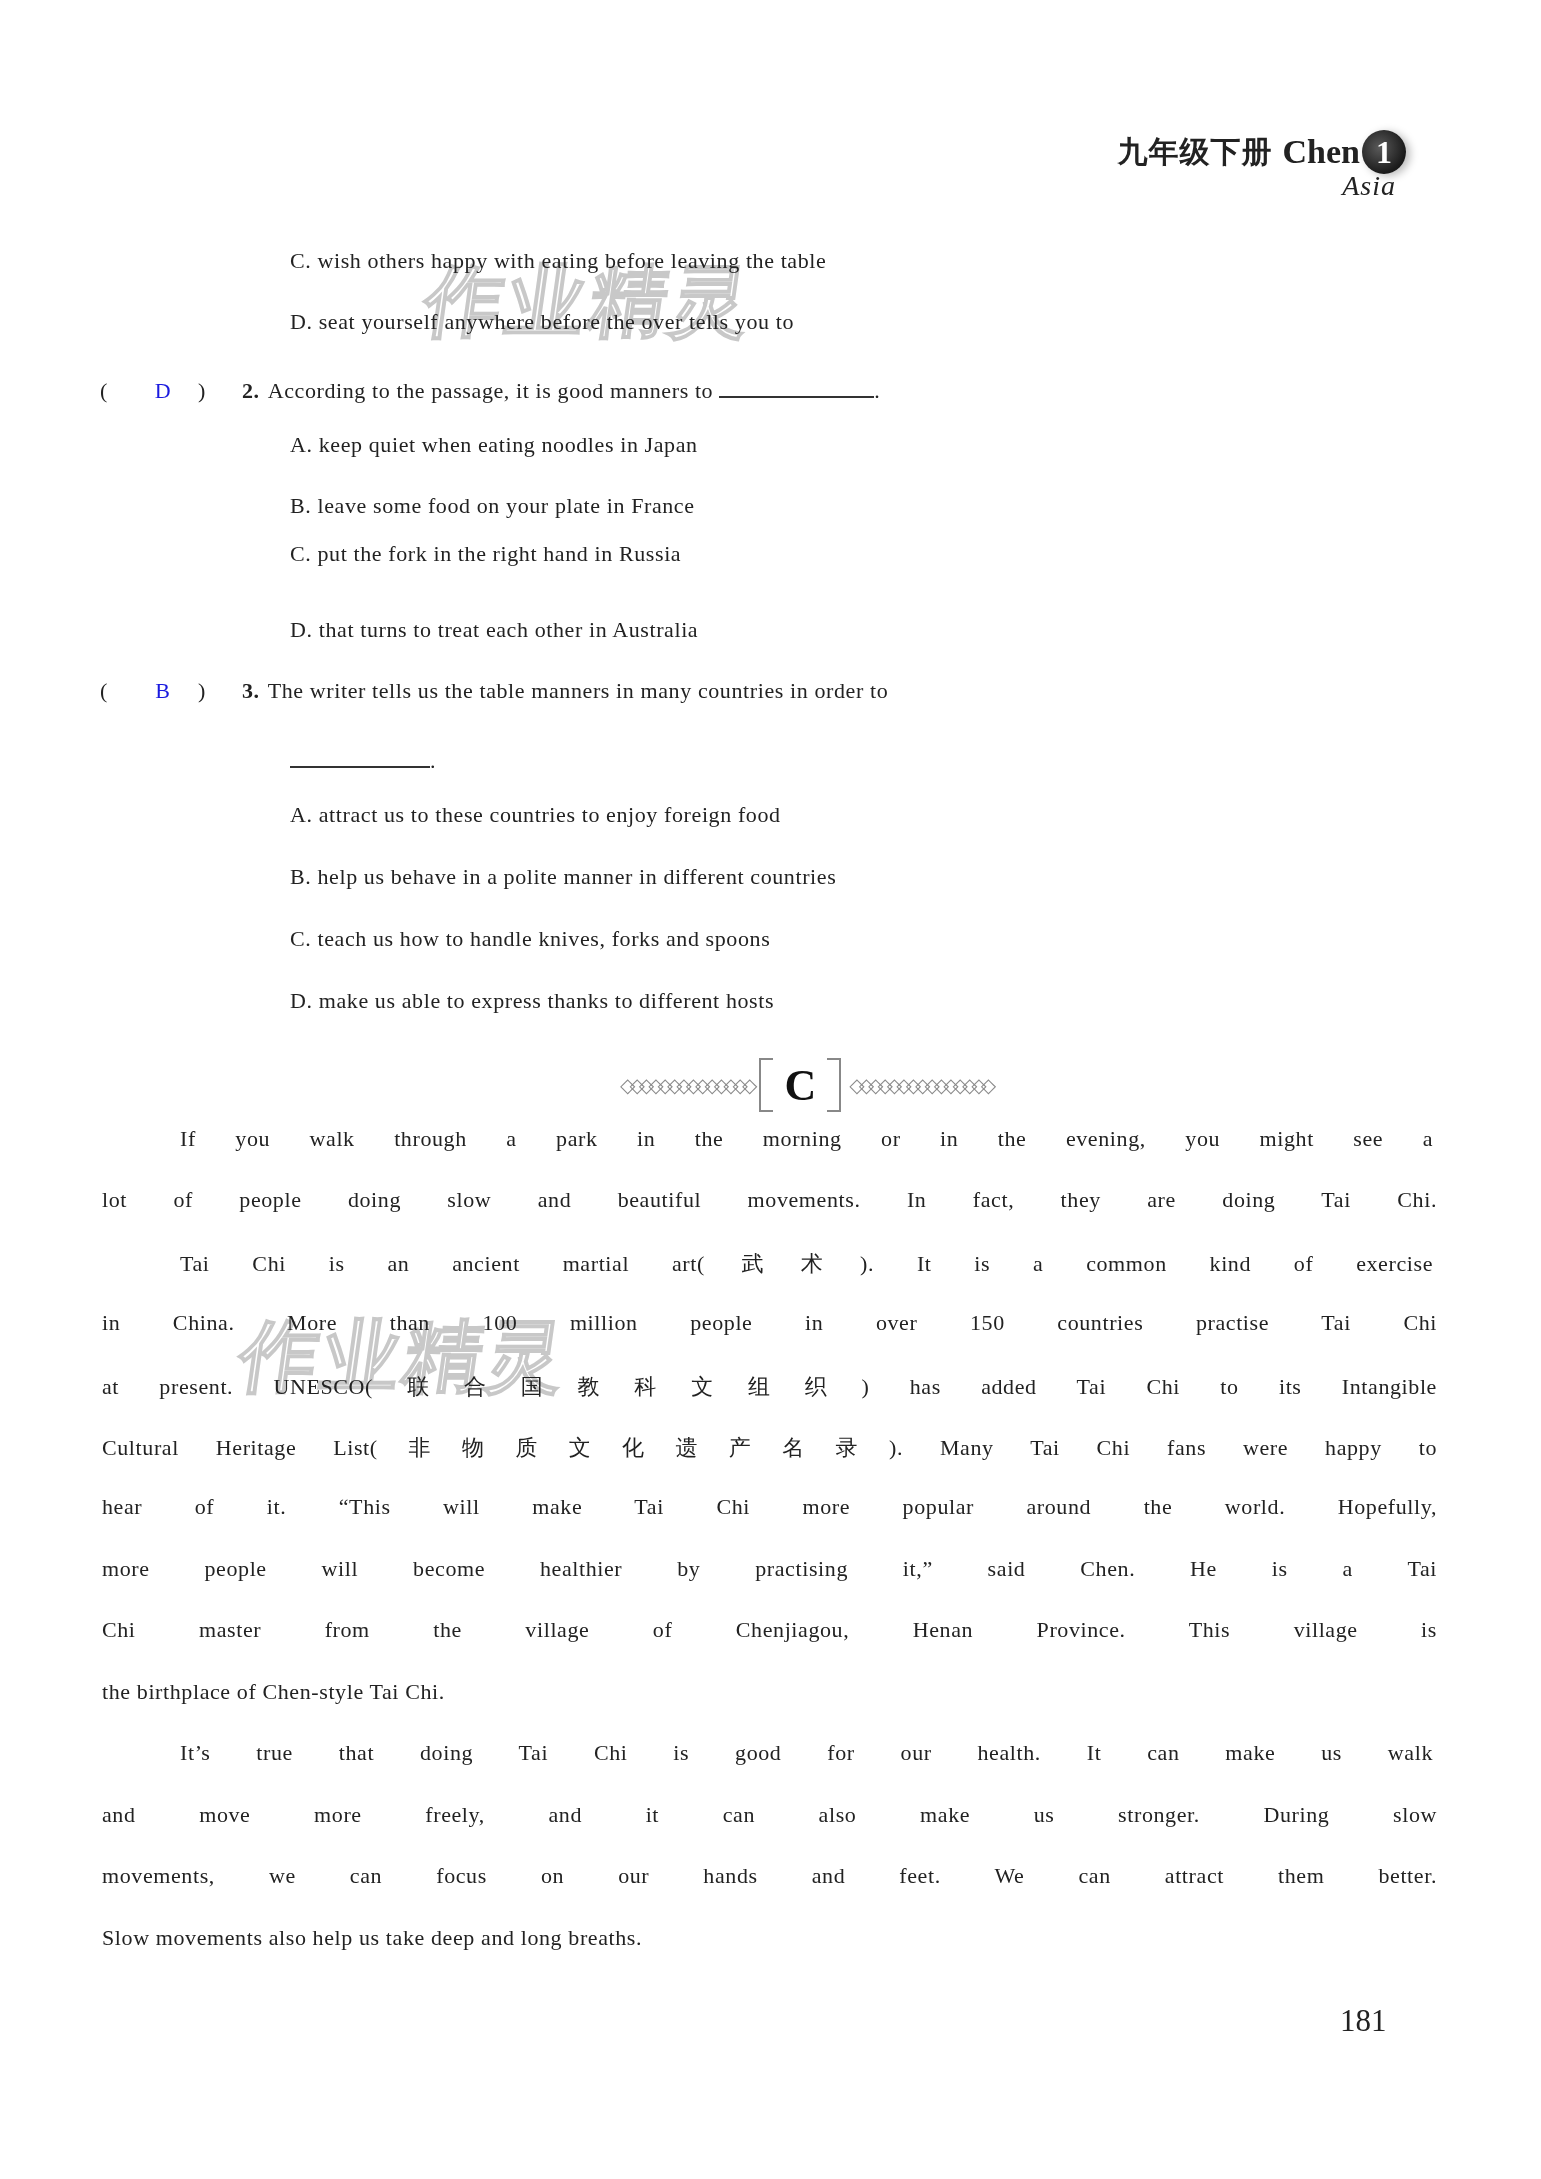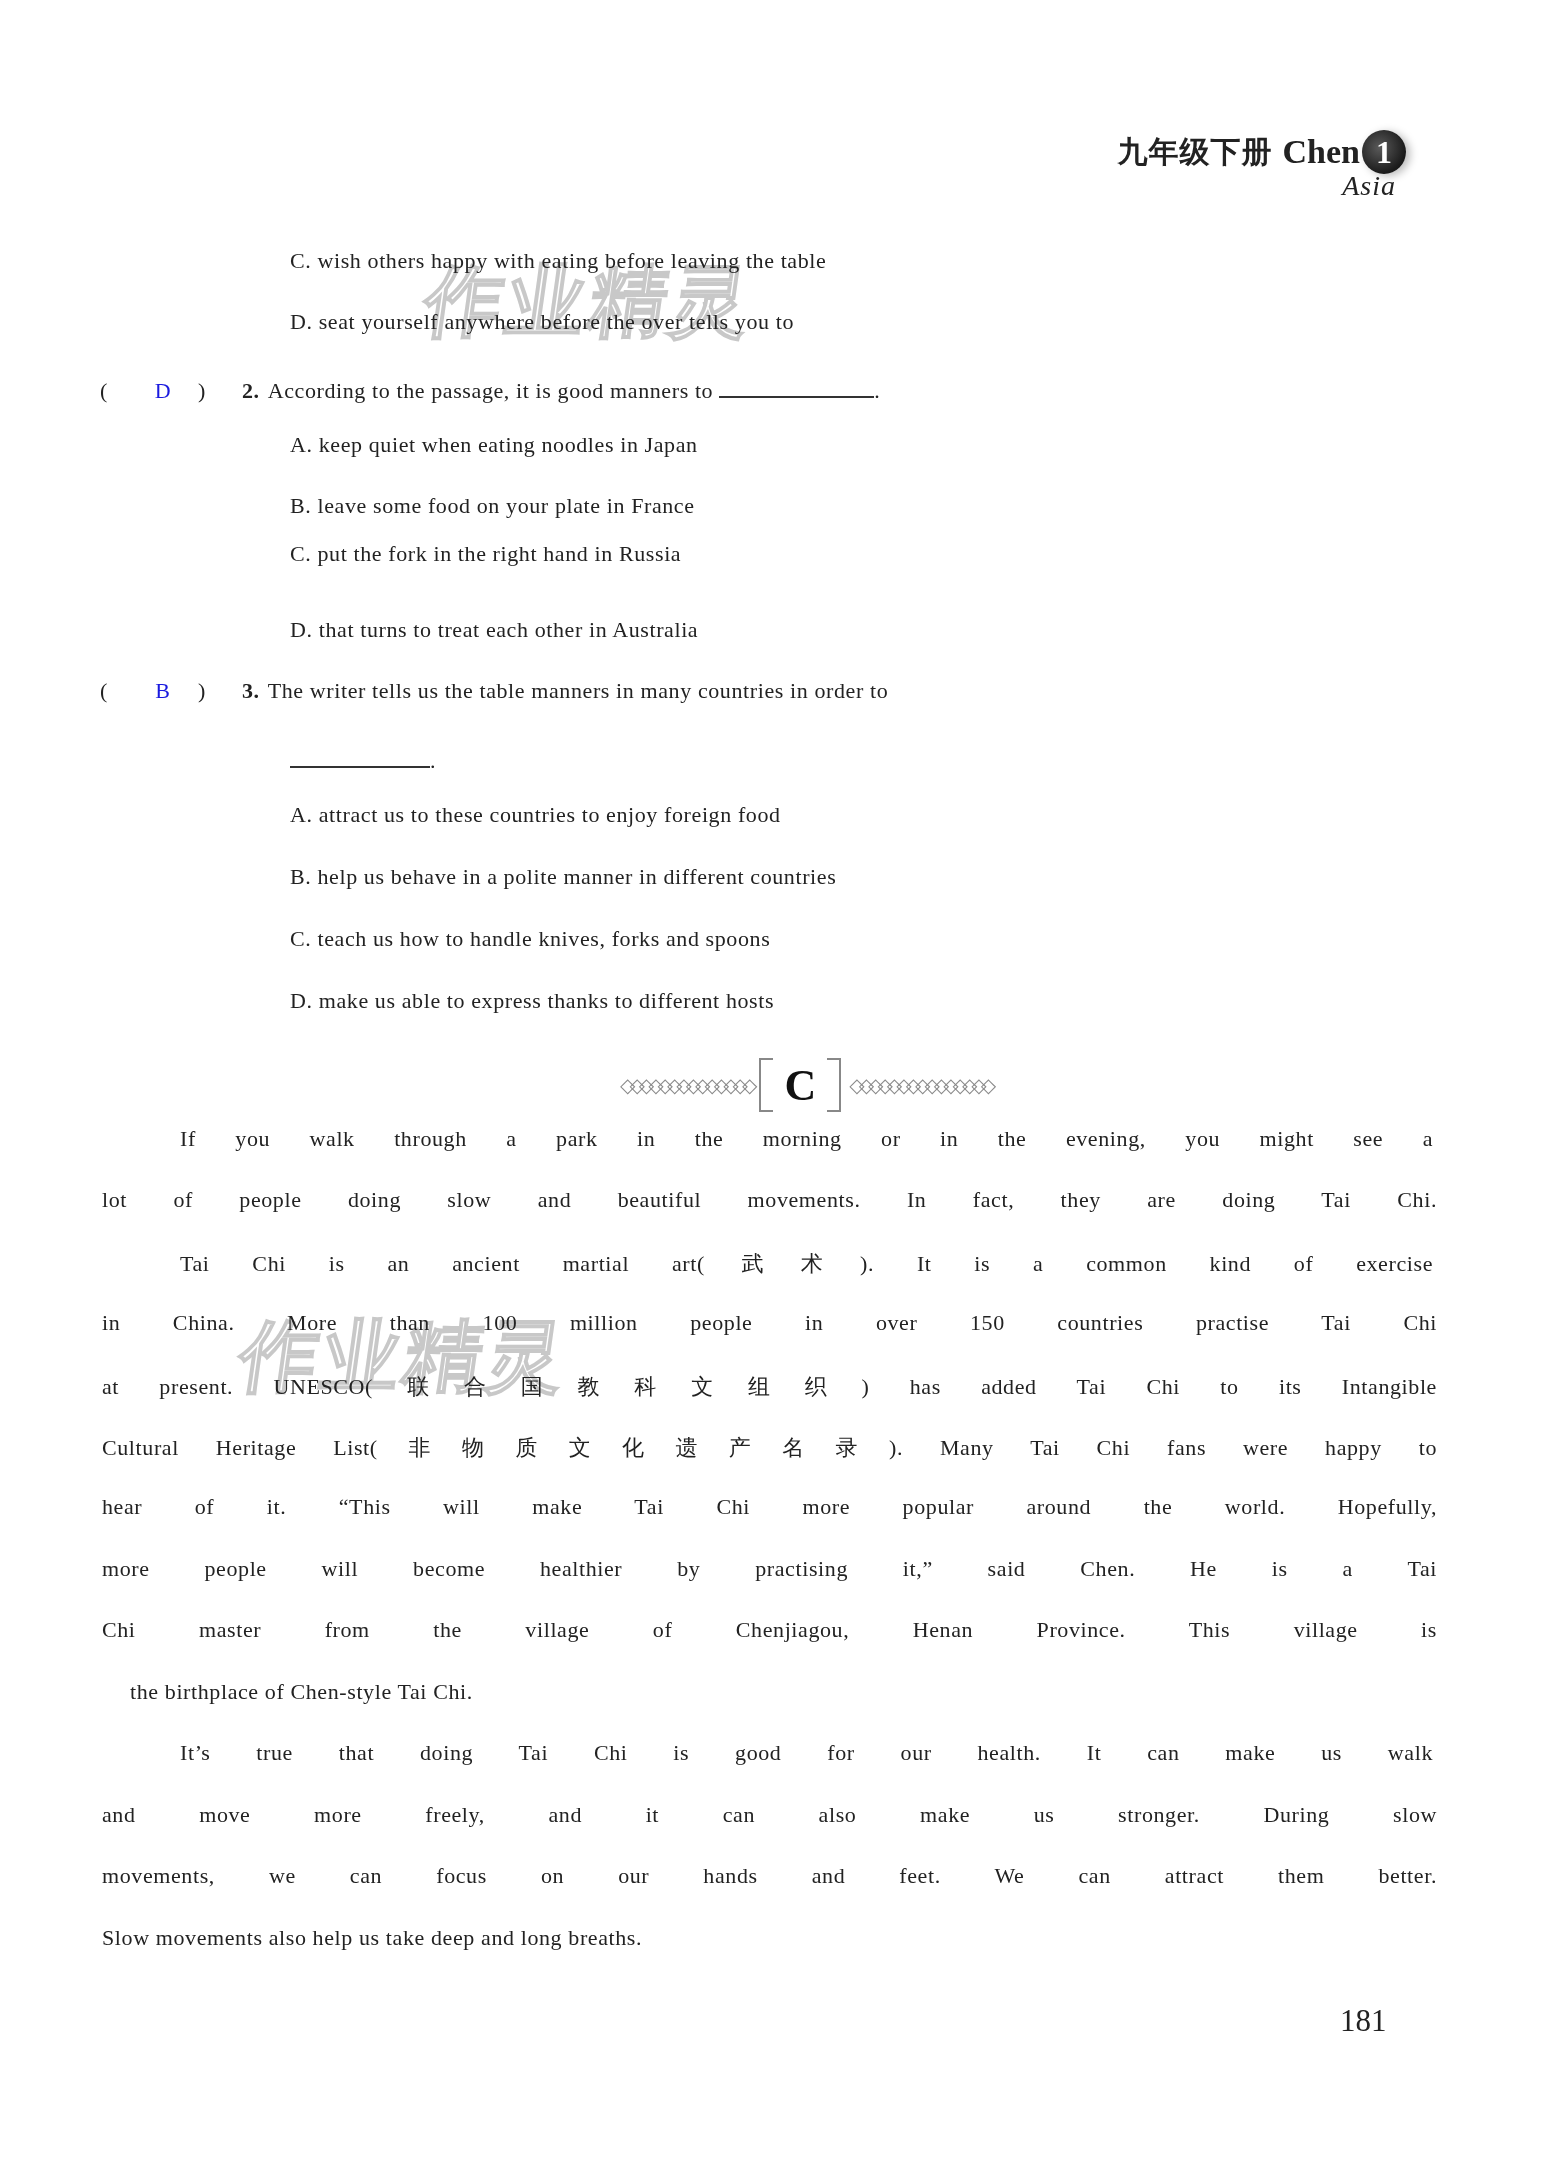--- a/index.html
+++ b/index.html
@@ -131,19 +131,19 @@
 
 <div class="line para indent" style="top:1126px;">If you walk through a park in the morning or in the evening, you might see a</div>
 <div class="line para" style="top:1187px;">lot of people doing slow and beautiful movements. In fact, they are doing Tai Chi.</div>
 <div class="line para indent" style="top:1249px;">Tai Chi is an ancient martial art(武术). It is a common kind of exercise</div>
 <div class="line para" style="top:1310px;">in China. More than 100 million people in over 150 countries practise Tai Chi</div>
 <div class="line para" style="top:1372px;">at present. UNESCO(联合国教科文组织) has added Tai Chi to its Intangible</div>
 <div class="line para" style="top:1433px;">Cultural Heritage List(非物质文化遗产名录). Many Tai Chi fans were happy to</div>
 <div class="line para" style="top:1494px;">hear of it. “This will make Tai Chi more popular around the world. Hopefully,</div>
 <div class="line para" style="top:1556px;">more people will become healthier by practising it,” said Chen. He is a Tai</div>
 <div class="line para" style="top:1617px;">Chi master from the village of Chenjiagou, Henan Province. This village is</div>
-<div class="line para last" style="top:1679px;margin-left:28px;">the birthplace of Chen-style Tai Chi.</div>
+<div class="line para last" style="top:1679px;">the birthplace of Chen-style Tai Chi.</div>
 <div class="line para indent" style="top:1740px;">It’s true that doing Tai Chi is good for our health. It can make us walk</div>
 <div class="line para" style="top:1802px;">and move more freely, and it can also make us stronger. During slow</div>
 <div class="line para" style="top:1863px;">movements, we can focus on our hands and feet. We can attract them better.</div>
 <div class="line para last" style="top:1925px;">Slow movements also help us take deep and long breaths.</div>
 
 <div class="page-number">181</div>
 
 </body></html>

